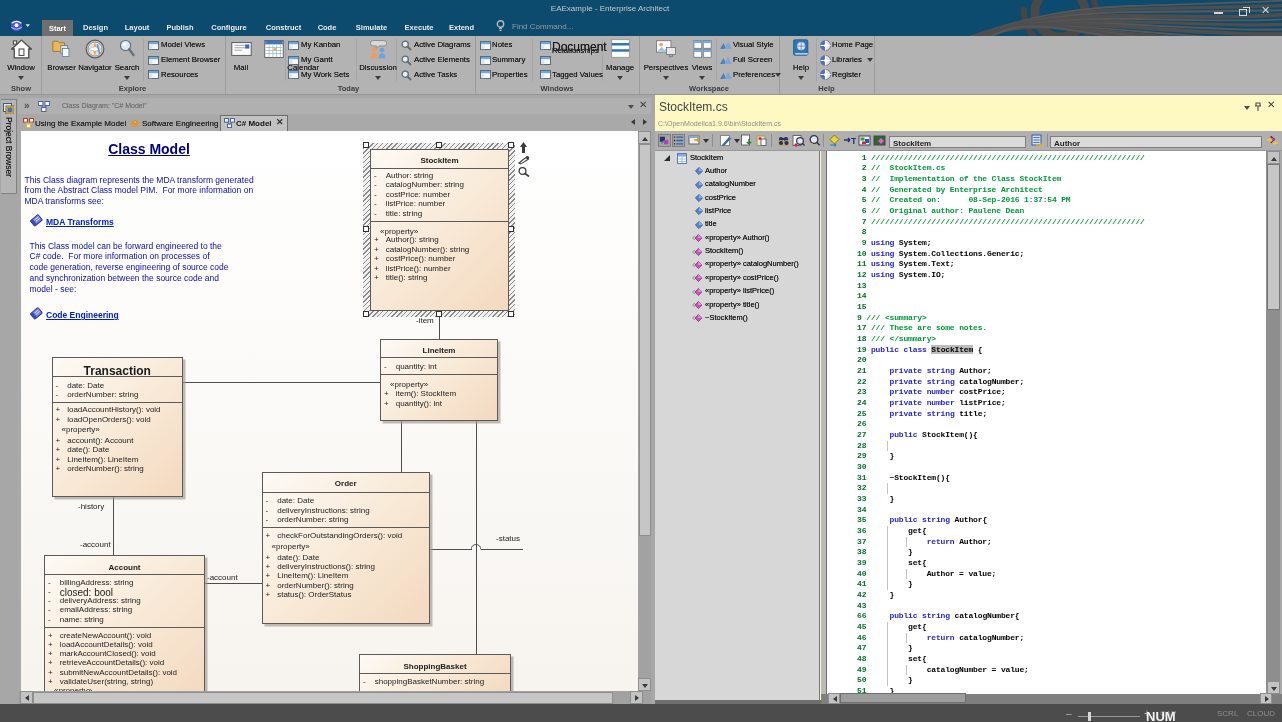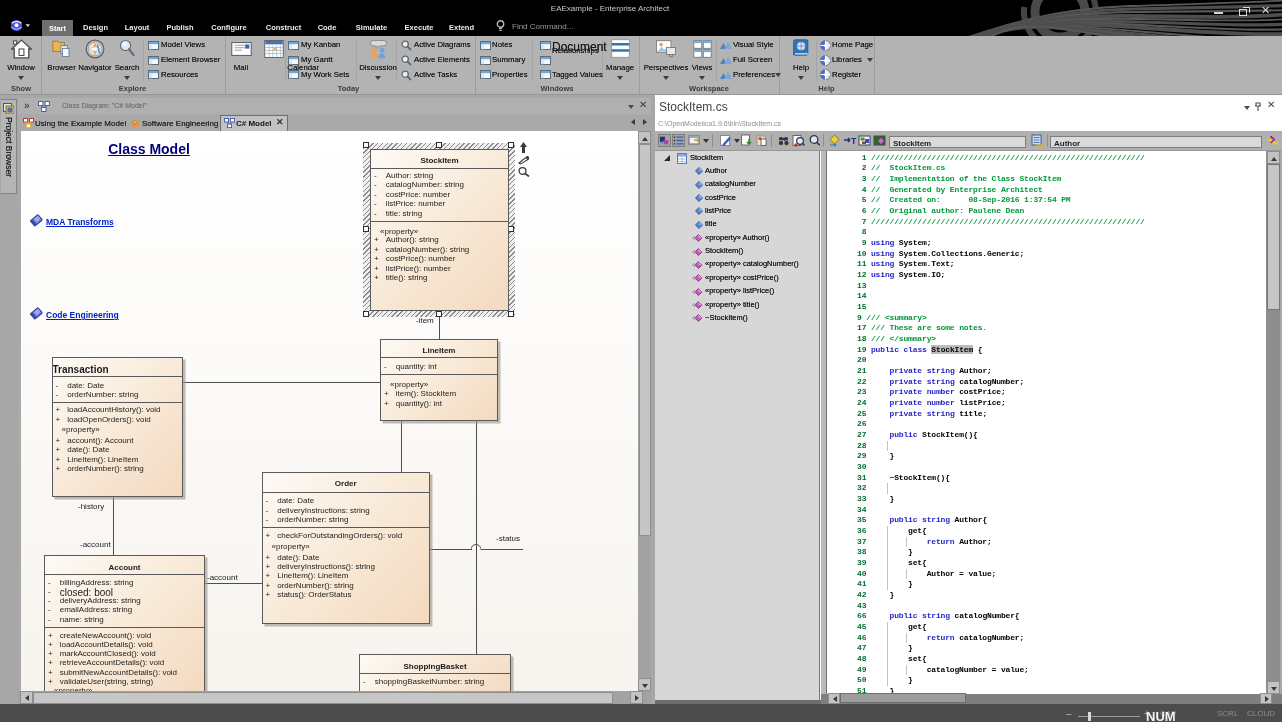--- a/index.html
+++ b/index.html
@@ -1,20 +1,20 @@
 <!DOCTYPE html>
 <html><head><meta charset="utf-8"><style>
 *{margin:0;padding:0;box-sizing:border-box}
 html,body{width:1282px;height:722px;overflow:hidden;background:#a7a7a7;
 font-family:"Liberation Sans",sans-serif;}
 .abs{position:absolute}
 .nw{white-space:nowrap}
 svg{display:block}
 </style></head><body>
-<div class="abs" style="left:0;top:0;width:1282px;height:36px;background:#000000;overflow:hidden">
+<div class="abs" style="left:0;top:0;width:1282px;height:36px;background:#0c4a6e;overflow:hidden">
     <svg class="abs" style="left:660px;top:0" width="622" height="64" viewBox="0 0 622 64">
       <circle cx="400" cy="12" r="25" fill="none" stroke="#494949" stroke-width="9"></circle>
       <circle cx="400" cy="12" r="36" fill="none" stroke="#454545" stroke-width="6" stroke-dasharray="13 8"></circle>
       <path d="M 196 70 C 290 52, 345 10, 470 6 S 600 2, 632 0" stroke="#585858" stroke-width="1.8" fill="none"></path>
       <path d="M 204 70 C 295 48, 348 12, 472 9 S 600 7, 632 5" stroke="#4e4e4e" stroke-width="3.2" fill="none"></path>
       <path d="M 212 70 C 300 44, 351 13, 474 12 S 600 11, 632 10" stroke="#585858" stroke-width="2.2" fill="none"></path>
       <path d="M 220 70 C 305 40, 354 14, 476 16 S 600 16, 632 14" stroke="#4e4e4e" stroke-width="3.8" fill="none"></path>
       <path d="M 228 70 C 310 36, 357 16, 478 19 S 600 20, 632 19" stroke="#585858" stroke-width="1.8" fill="none"></path>
       <path d="M 236 70 C 315 32, 360 18, 480 22 S 600 25, 632 24" stroke="#4e4e4e" stroke-width="3.2" fill="none"></path>
       <path d="M 244 70 C 320 28, 363 19, 482 25 S 600 30, 632 29" stroke="#585858" stroke-width="2.2" fill="none"></path>
@@ -331,28 +331,36 @@
         <rect x="3.5" y="6" width="4" height="3.6" fill="#fff" stroke="#4a62a8"></rect>
         <path d="M2.5 4 L5.5 6 M8.5 4 L5.5 6" stroke="#4a62a8" stroke-width="0.8" fill="none"></path>
       </svg>
       <div class="abs nw" style="left:218px;top:5px;font-size:8px;font-weight:bold;color:#111">C# Model</div>
       <div class="abs nw" style="left:258px;top:3px;font-size:9px;font-weight:bold;color:#333">✕</div>
       <div class="abs" style="left:613px;top:5px;width:0;height:0;border-top:3.5px solid transparent;border-bottom:3.5px solid transparent;border-right:4.5px solid #3a3a3a"></div>
       <div class="abs" style="left:625px;top:5px;width:0;height:0;border-top:3.5px solid transparent;border-bottom:3.5px solid transparent;border-left:4.5px solid #3a3a3a"></div>
     </div>
     <div class="abs" style="left:3px;top:33px;width:617px;height:560px;background:linear-gradient(#ffffff,#f7f4ef);overflow:hidden">
       <div class="abs nw" style="left:40px;top:10px;width:176px;text-align:center;font-size:14px;font-weight:bold;color:#00007d;text-decoration:underline">Class Model</div>
+      <div class="abs" style="left:3.5px;top:43.5px;font-size:8.5px;line-height:10.9px;color:#0d0dA8;white-space:pre">This Class diagram represents the MDA transform generated
+from the Abstract Class model PIM.  For more information on
+MDA transforms see:</div>
       <svg class="abs" style="left:8px;top:82px" width="14" height="14" viewBox="0 0 14 14">
         <g transform="rotate(-40 7 7)">
           <rect x="2" y="4" width="10" height="7" rx="1" fill="#7a86d8" stroke="#2a3a9a"></rect>
           <rect x="2" y="4" width="3" height="7" fill="#3a4ab8"></rect>
           <path d="M6 6 h5 M6 8 h5" stroke="#e8e8ff" stroke-width="0.8"></path>
         </g>
       </svg>
       <div class="abs nw" style="left:25px;top:85.5px;font-size:8.5px;font-weight:bold;color:#0022cc;text-decoration:underline">MDA Transforms</div>
+      <div class="abs" style="left:8.5px;top:109.5px;font-size:8.5px;line-height:10.8px;color:#0d0dA8;white-space:pre">This Class model can be forward engineered to the
+C# code.  For more information on processes of
+code generation, reverse engineering of source code
+and synchronization between the source code and
+model - see:</div>
       <svg class="abs" style="left:8px;top:175px" width="14" height="14" viewBox="0 0 14 14">
         <g transform="rotate(-40 7 7)">
           <rect x="2" y="4" width="10" height="7" rx="1" fill="#7a86d8" stroke="#2a3a9a"></rect>
           <rect x="2" y="4" width="3" height="7" fill="#3a4ab8"></rect>
           <path d="M6 6 h5 M6 8 h5" stroke="#e8e8ff" stroke-width="0.8"></path>
         </g>
       </svg>
       <div class="abs nw" style="left:25px;top:179px;font-size:8.5px;font-weight:bold;color:#0022cc;text-decoration:underline">Code Engineering</div>
       <div class="abs" style="left:417.8px;top:183px;width:1px;height:25px;background:#4d4d4d"></div>
       <div class="abs" style="left:162px;top:251.3px;width:197px;height:1px;background:#4d4d4d"></div>
@@ -407,21 +415,21 @@
         <div class="abs nw" style="left:9px;top:77.1px;font-size:8px;color:#1c1c1c">«property»</div>
       </div>
       <svg class="abs" style="left:496px;top:10px" width="13" height="36" viewBox="0 0 13 36">
         <path d="M6.5 1 L10 6 L8 6 L8 12 L5 12 L5 6 L3 6 z" fill="#3a3a3a"></path>
         <path d="M2 22 c2-1 3-3 5-4 l3-2 1.5 2 -3 2 c-2 1 -4 3 -5 3z" fill="none" stroke="#3a3a3a" stroke-width="1.1"></path>
         <circle cx="10.5" cy="16.5" r="1.6" fill="#3a3a3a"></circle>
         <circle cx="5.5" cy="30" r="3.4" fill="none" stroke="#3a3a3a" stroke-width="1.3"></circle>
         <path d="M8 32.5 L12 35.5" stroke="#3a3a3a" stroke-width="1.6"></path>
       </svg>
       <div class="abs" style="left:30.5px;top:225.5px;width:131.5px;height:140.5px;background:linear-gradient(135deg,#fdfaf5 0%,#f8e8d5 55%,#f3d9bf 100%);border:1px solid #5a5a5a;box-shadow:2.5px 2.5px 0 0 rgba(160,152,140,0.65);overflow:hidden">
-        <div class="abs nw" style="left:0;top:6.5px;width:129.5px;font-size:10px;font-weight:bold;color:#1c1c1c">Transaction</div>
+        <div class="abs nw" style="left:0;top:6.5px;width:129.5px;text-align:center;font-size:12px;font-weight:bold;color:#1c1c1c">Transaction</div>
         <div class="abs" style="left:0;top:18.5px;width:131.5px;height:1px;background:#5a5a5a"></div>
         <div class="abs" style="left:0;top:44.5px;width:131.5px;height:1px;background:#5a5a5a"></div>
         <div class="abs nw" style="left:3px;top:23.1px;font-size:8px;color:#1c1c1c">-</div>
         <div class="abs nw" style="left:14.7px;top:23.1px;font-size:8px;color:#1c1c1c">date: Date</div>
         <div class="abs nw" style="left:3px;top:32.4px;font-size:8px;color:#1c1c1c">-</div>
         <div class="abs nw" style="left:14.7px;top:32.4px;font-size:8px;color:#1c1c1c">orderNumber: string</div>
         <div class="abs nw" style="left:3px;top:47.8px;font-size:8px;color:#1c1c1c">+</div>
         <div class="abs nw" style="left:14.7px;top:47.8px;font-size:8px;color:#1c1c1c">loadAccountHistory(): void</div>
         <div class="abs nw" style="left:3px;top:57.4px;font-size:8px;color:#1c1c1c">+</div>
         <div class="abs nw" style="left:14.7px;top:57.4px;font-size:8px;color:#1c1c1c">loadOpenOrders(): void</div>
@@ -518,21 +526,21 @@
     <div class="abs" style="left:0;top:593px;width:633px;height:13px;background:#a2a2a2">
       <div class="abs" style="left:2px;top:0px;width:13px;height:13px;background:#c3c3c3;border:1px solid #8e8e8e">
         <div class="abs" style="left:4.0px;top:3.0px;width:0;height:0;border-top:3.5px solid transparent;border-bottom:3.5px solid transparent;border-right:4.5px solid #3a3a3a"></div>
       </div>
       <div class="abs" style="left:15px;top:0.5px;width:580px;height:12px;background:#c6c6c6;border:1px solid #8e8e8e"></div>
       <div class="abs" style="left:612px;top:0px;width:13px;height:13px;background:#c3c3c3;border:1px solid #8e8e8e">
         <div class="abs" style="left:4.0px;top:3.0px;width:0;height:0;border-top:3.5px solid transparent;border-bottom:3.5px solid transparent;border-left:4.5px solid #3a3a3a"></div>
       </div>
     </div>
   </div>
-<div class="abs" style="left:655px;top:95px;width:627px;height:609px;background:#ffffff">
+<div class="abs" style="left:655px;top:95px;width:627px;height:609px;background:#fef9c3">
     <div class="abs nw" style="left:4px;top:5px;font-size:12px;color:#3f4449">StockItem.cs</div>
     <div class="abs" style="left:589px;top:11px;width:0;height:0;border-left:3.5px solid transparent;border-right:3.5px solid transparent;border-top:4px solid #4c4c4c"></div>
     <svg class="abs" style="left:599px;top:7px" width="8" height="10" viewBox="0 0 8 10">
       <path d="M1 4 h6 M4 4 v5 M2 1 h4 v3 h-4 z" stroke="#4c4c4c" stroke-width="1.1" fill="none"></path>
     </svg>
     <div class="abs nw" style="left:612px;top:4px;font-size:10px;color:#3c3c3c">✕</div>
     <div class="abs nw" style="left:3px;top:25px;font-size:7px;color:#8d8d8d">C:\OpenModelica1.9.6\bin\StockItem.cs</div>
     <div class="abs" style="left:0;top:36px;width:627px;height:20px;background:#b0b0b0;border-bottom:1px solid #979797"></div>
     <svg class="abs" style="left:3px;top:39px;background:#a4a4a4;border:1px solid #7f7f7f;" width="13" height="13" viewBox="0 0 13 13">
       <rect x="1" y="2" width="6" height="6" fill="#28306e"></rect>

